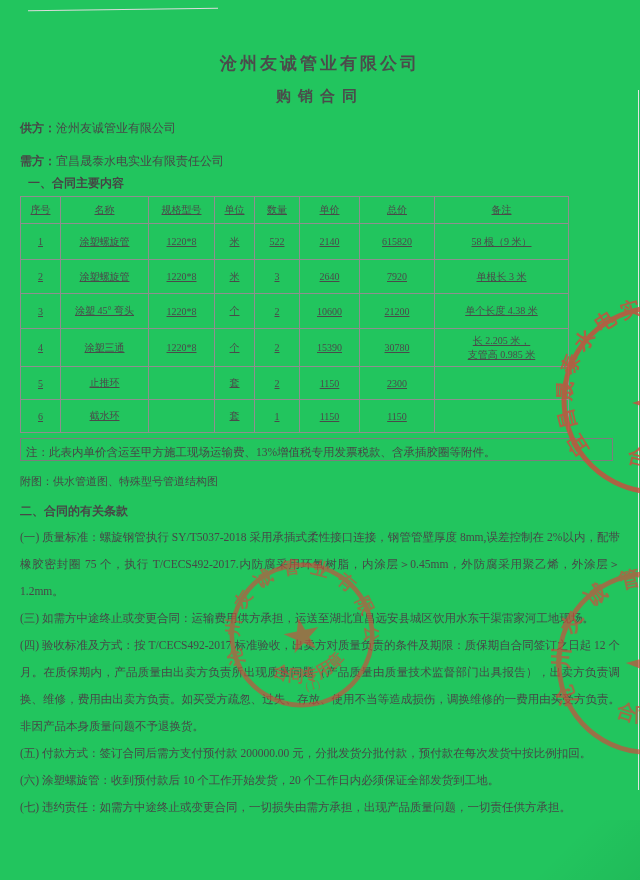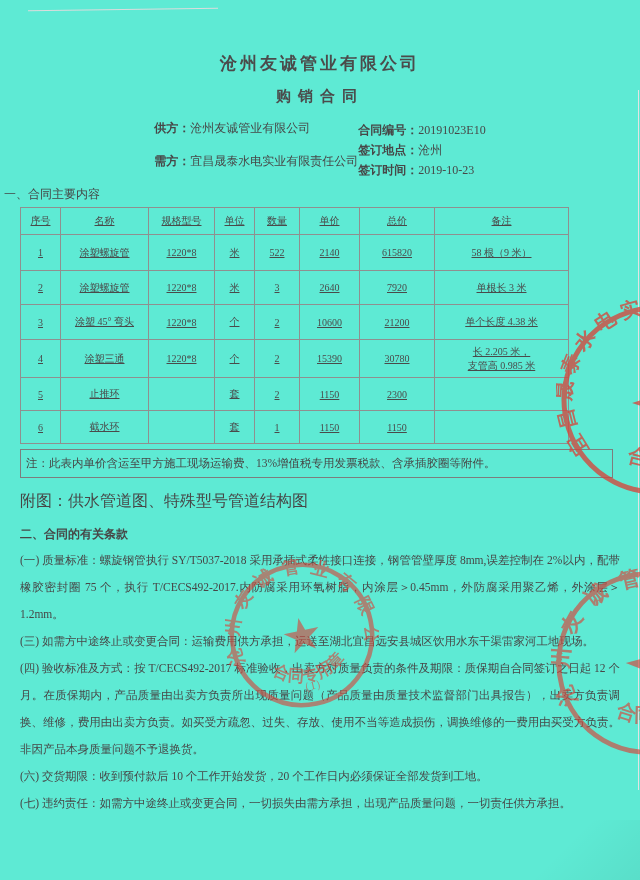--- a/index.html
+++ b/index.html
@@ -1,59 +1,59 @@
 <!DOCTYPE html>
 <html><head>
 <meta charset="utf-8">
 <style>
   html,body{margin:0;padding:0;background:#ffffff;}
   #page{
     position:relative;width:640px;height:880px;overflow:hidden;
-    background:#5eead4;
+    background:#22c55e;
     font-family:"Liberation Serif","DejaVu Serif",serif;
     color:#474747;
   }
   
   .edge-top{position:absolute;left:28px;top:9px;width:190px;height:1px;background:#dcdcdc;transform:rotate(-0.8deg);}
   .edge-right{position:absolute;right:1px;top:90px;width:1px;height:700px;background:#e3e3e3;}
   .edge-bottom{position:absolute;right:0;bottom:0;width:140px;height:60px;
     background:linear-gradient(315deg,rgba(0,0,0,0.05),rgba(0,0,0,0) 55%);}
 
   .content{position:absolute;left:0;top:0;width:640px;}
 
   h1.company{margin:52px 0 0 0;text-align:center;font-size:17px;font-weight:600;letter-spacing:3px;color:#4b4b4b;}
   h2.doctitle{margin:12px 0 0 0;text-align:center;font-size:15px;font-weight:600;letter-spacing:7px;color:#4b4b4b;}
 
-  .meta{display:flex;justify-content:center;margin:14px 20px 0 20px;font-size:12px;}
+  .meta{display:flex;justify-content:space-between;margin:14px 20px 0 20px;font-size:12px;}
   .meta p{margin:0;}
   .meta-left p.first{margin-bottom:17px;}
   .meta-left p{line-height:16px;}
   .meta-right p{line-height:20px;}
   .lbl{font-weight:600;}
 
-  .sec-heading{margin:6px 0 0 4px;font-size:12px;font-weight:400;color:#454545;}
+  .sec-heading{margin:6px 0 0 28px;font-size:12px;font-weight:700;color:#454545;}
 
   table.items{
     border-collapse:collapse;table-layout:fixed;
     margin:4px 0 0 20px;width:548px;font-size:10px;color:#4a4a4a;text-decoration:underline;
   }
   table.items td,table.items th{
     border:1px solid #8f8f8f;text-align:center;vertical-align:middle;
     padding:1px 2px;font-weight:400;overflow:hidden;
   }
   tr.hrow{height:27px;}
   tr.r1{height:36px;} tr.r2{height:34px;} tr.r3{height:35px;} tr.r4{height:38px;}
   tr.r5{height:33px;} tr.r6{height:33px;} tr.rt{height:34px;}
   .prewrap{white-space:pre-line;line-height:14px;}
 
   .notebox{
     margin:5px 4px 0 20px;width:593px;border:1px solid #7d7d7d;
-    font-size:11.5px;line-height:16px;padding:5px 5px 6px 5px;box-sizing:border-box;
-  }
-  .attachment{margin:13px 0 0 20px;font-size:16px;}
+    font-size:11.5px;line-height:16px;padding:5px 5px 0 5px;box-sizing:border-box;
+  }
+  .attachment{margin:13px 0 0 20px;font-size:11px;}
 
   .sec2-heading{margin:14px 0 0 20px;font-size:12px;font-weight:700;}
   .clauses{margin:4px 20px 0 20px;font-size:11.5px;}
   .clauses p{margin:0;line-height:27px;text-align:justify;}
   .clauses .ttl{font-weight:400;}
 
   
   .stamp{position:absolute;pointer-events:none;}
   .stamp svg{display:block;}
   #stamp-buyer{left:556px;top:300px;width:200px;height:200px;}
@@ -69,25 +69,20 @@
   <div class="edge-bottom"></div>
 
   <div class="content">
     <h1 class="company">沧州友诚管业有限公司</h1>
     <h2 class="doctitle">购销合同</h2>
 
     <div class="meta">
       <div class="meta-left">
         <p class="first"><span class="lbl">供方：</span><span>沧州友诚管业有限公司</span></p>
         <p><span class="lbl">需方：</span><span>宜昌晟泰水电实业有限责任公司</span></p>
-      </div>
-      <div class="meta-right">
-        <p><span class="lbl">合同编号：</span><span>20191023E10</span></p>
-        <p><span class="lbl">签订地点：</span><span>沧州</span></p>
-        <p><span class="lbl">签订时间：</span><span>2019-10-23</span></p>
       </div>
     </div>
 
     <div class="sec-heading">一、合同主要内容</div>
 
     <table class="items">
       <colgroup>
         <col style="width:40px">
           <col style="width:88px">
           <col style="width:66px">
@@ -174,21 +169,22 @@
 
     <div class="notebox">注：此表内单价含运至甲方施工现场运输费、13%增值税专用发票税款、含承插胶圈等附件。</div>
     <div class="attachment">附图：供水管道图、特殊型号管道结构图</div>
 
     <div class="sec2-heading">二、合同的有关条款</div>
 
     <div class="clauses">
       <p><span>(一) </span><span class="ttl">质量标准：</span><span>螺旋钢管执行 SY/T5037-2018 采用承插式柔性接口连接，钢管管壁厚度 8mm,误差控制在 2%以内，配带橡胶密封圈 75 个，执行 T/CECS492-2017.内防腐采用环氧树脂，内涂层＞0.45mm，外防腐采用聚乙烯，外涂层＞1.2mm。</span></p>
       <p><span>(三) </span><span class="ttl">如需方中途终止或变更合同：</span><span>运输费用供方承担，运送至湖北宜昌远安县城区饮用水东干渠雷家河工地现场。</span></p>
       <p><span>(四) </span><span class="ttl">验收标准及方式：</span><span>按 T/CECS492-2017 标准验收，出卖方对质量负责的条件及期限：质保期自合同签订之日起 12 个月。在质保期内，产品质量由出卖方负责所出现质量问题（产品质量由质量技术监督部门出具报告），出卖方负责调换、维修，费用由出卖方负责。如买受方疏忽、过失、存放、使用不当等造成损伤，调换维修的一费用由买受方负责。非因产品本身质量问题不予退换货。</span></p>
-      <p><span>(六) </span><span class="ttl">交货期限：</span><span>收到预付款后 10 个工作开始发货，20 个工作日内必须保证全部发货到工地。</span></p>
+      <p><span>(五) </span><span class="ttl">付款方式：</span><span>签订合同后需方支付预付款 200000.00 元，分批发货分批付款，预付款在每次发货中按比例扣回。</span></p>
+      <p><span>(六) </span><span class="ttl">涂塑螺旋管：</span><span>收到预付款后 10 个工作开始发货，20 个工作日内必须保证全部发货到工地。</span></p>
       <p><span>(七) </span><span class="ttl">违约责任：</span><span>如需方中途终止或变更合同，一切损失由需方承担，出现产品质量问题，一切责任供方承担。</span></p>
     </div>
   </div>
 
   <div class="stamp" id="stamp-buyer">
     <svg viewBox="0 0 200 200" width="200" height="200">
       <g transform="rotate(-18 100 100)" opacity="0.78" fill="#d5473c">
         <circle cx="100" cy="100" r="92" fill="none" stroke="#d5473c" stroke-width="5"></circle>
         <path id="b-top" d="M 22 128 A 84 84 0 1 1 178 128" fill="none"></path>
         <path id="b-bot" d="M 42 136 A 72 72 0 0 0 158 136" fill="none"></path>

